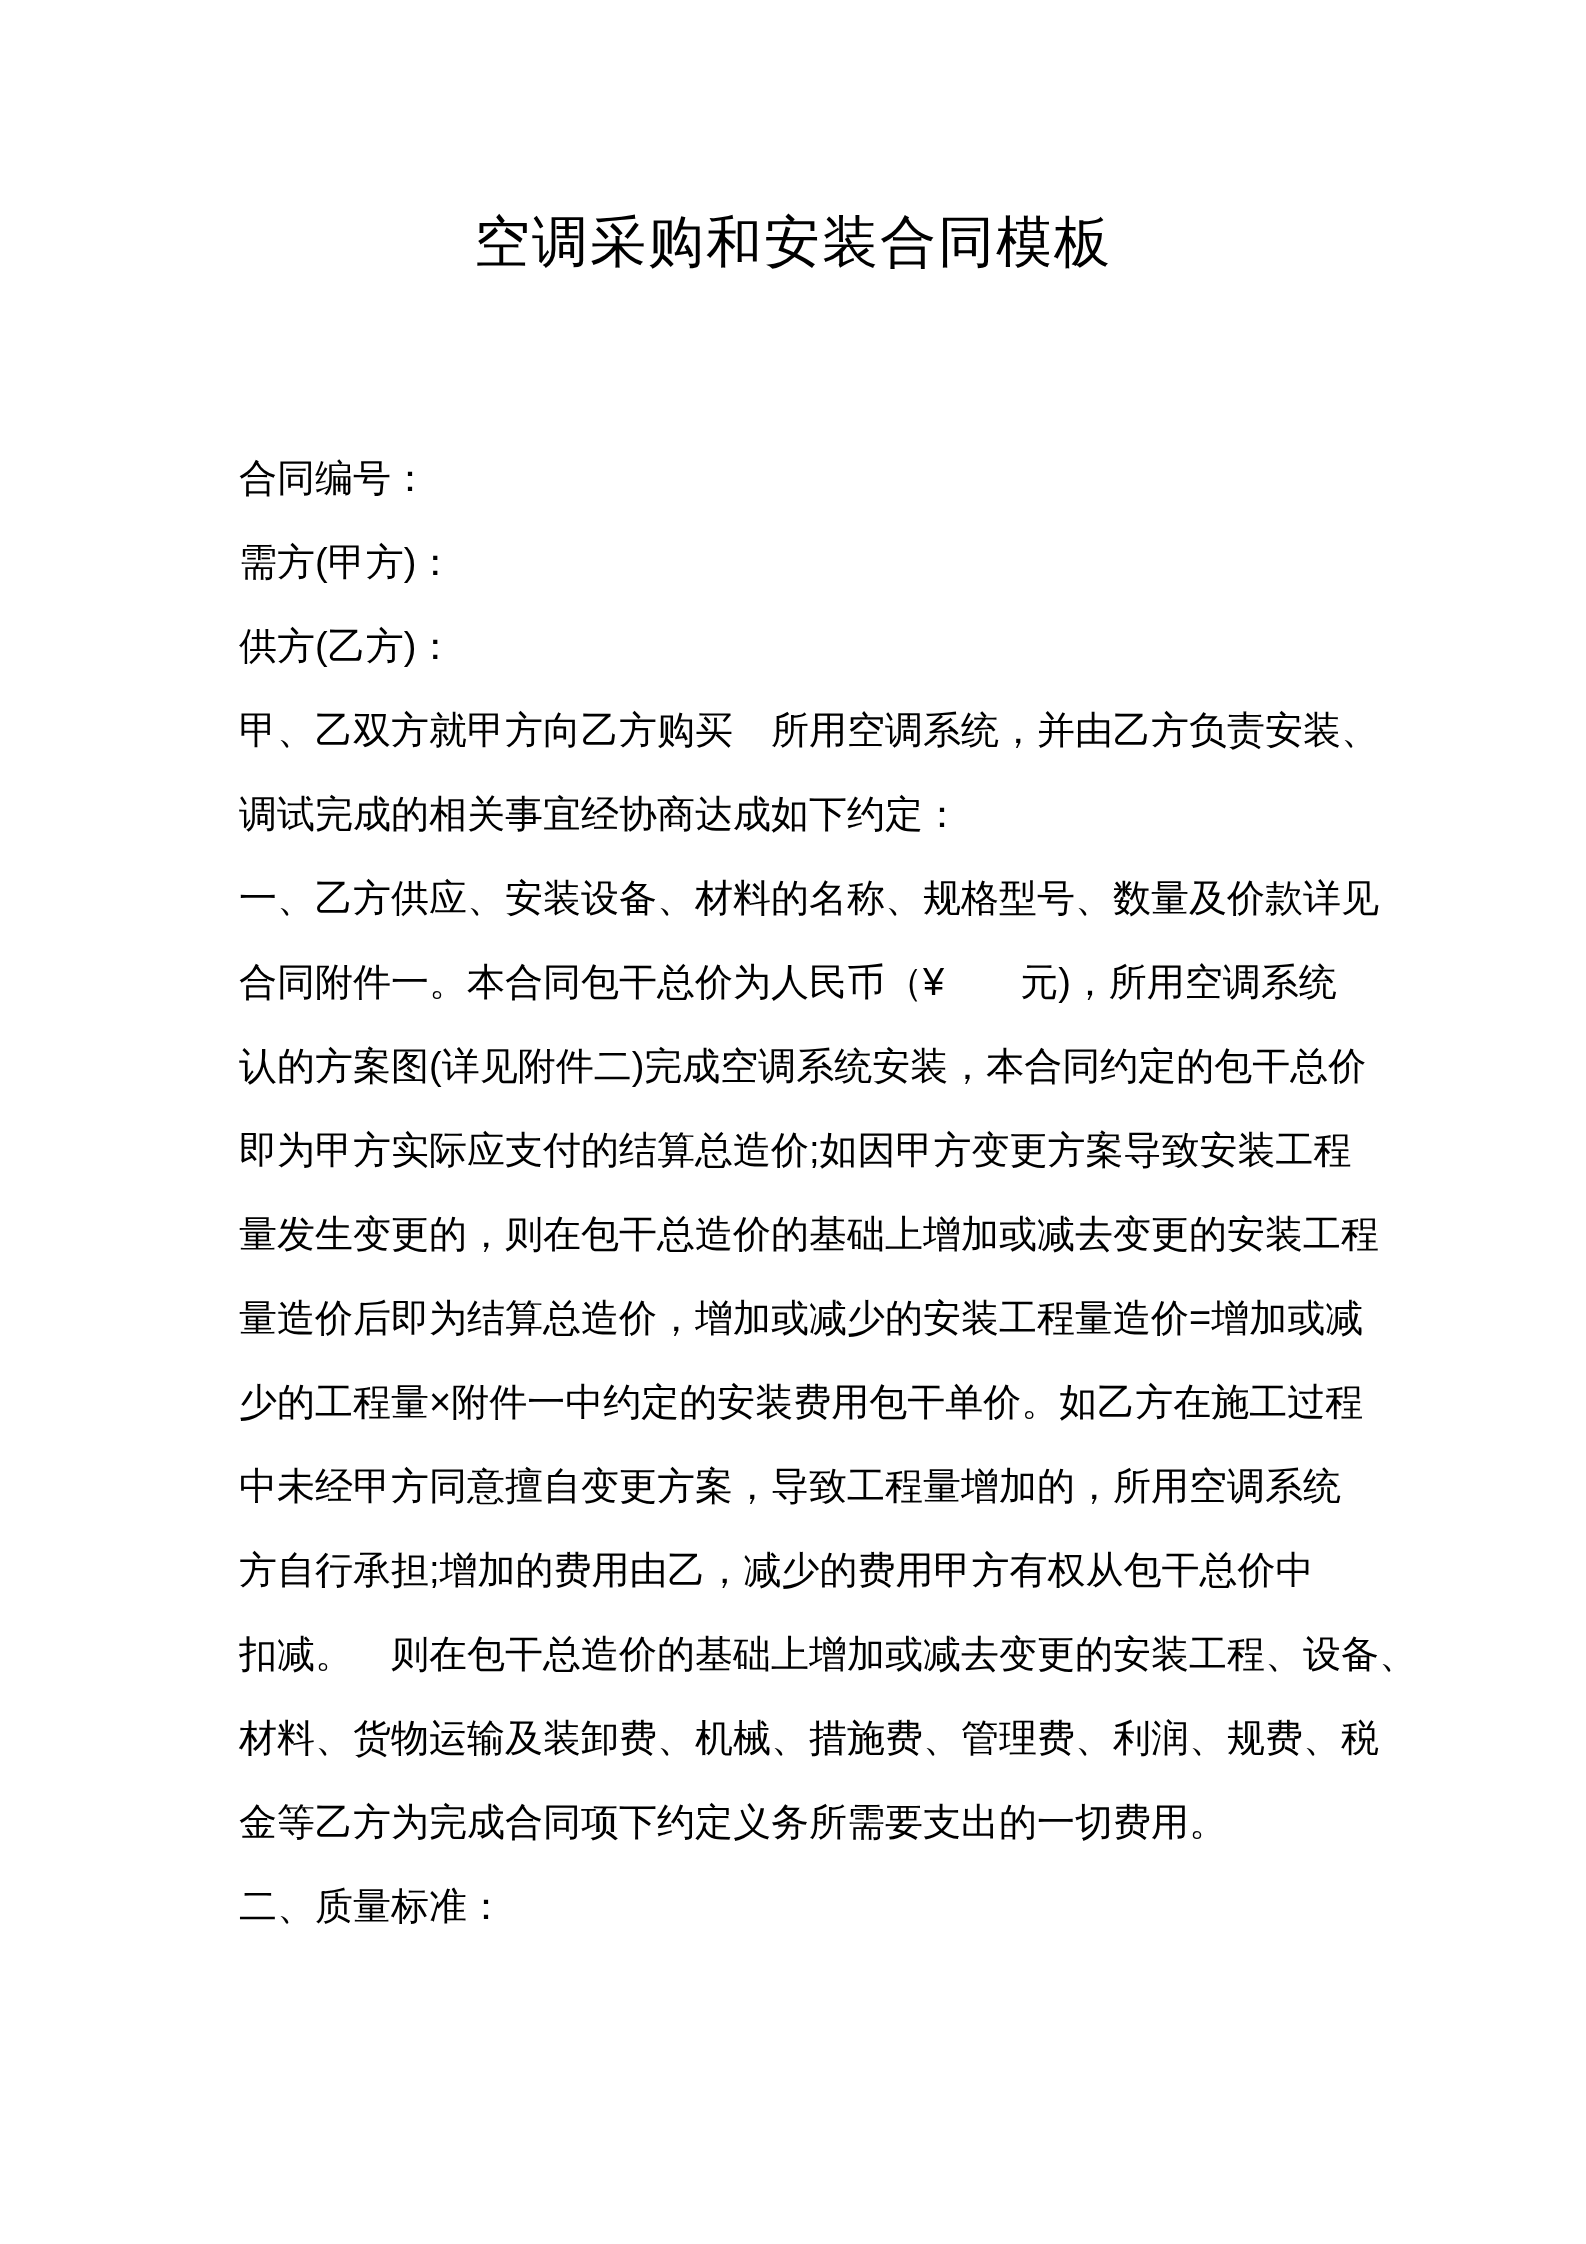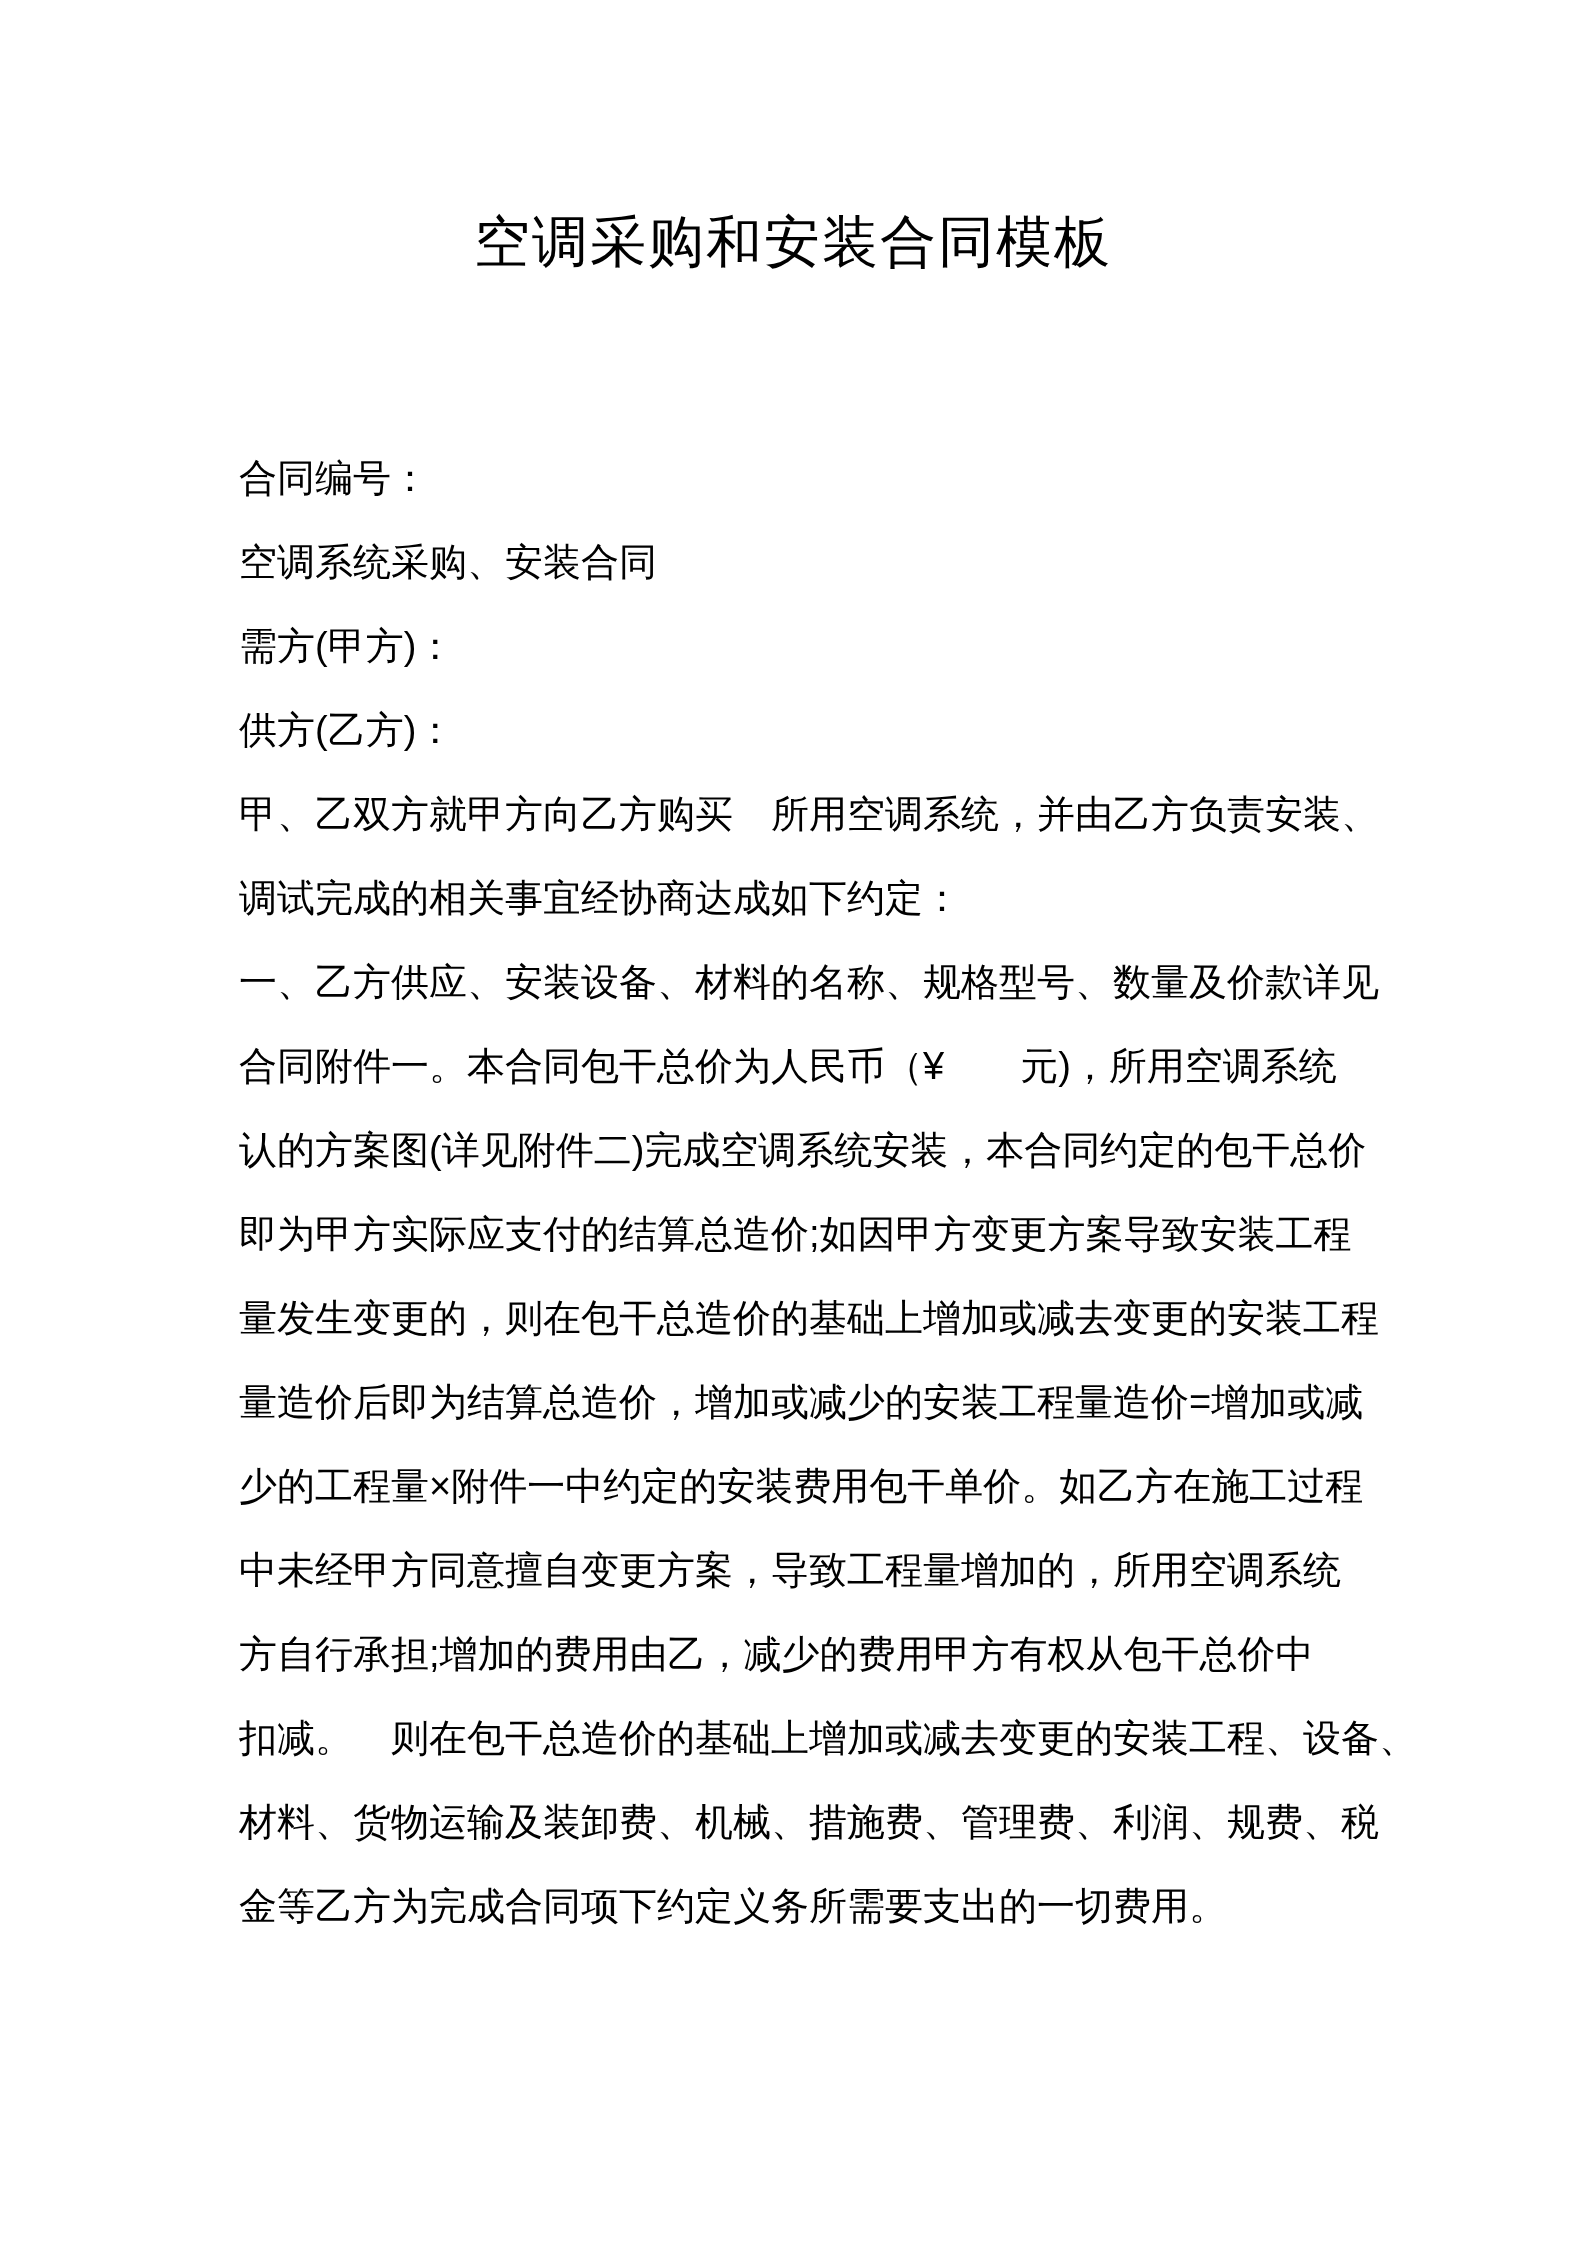--- a/index.html
+++ b/index.html
@@ -44,31 +44,31 @@
     color: #000000;
   }
 </style>
 </head>
 <body>
 
 <div class="page">
   <h1 class="doc-title">空调采购和安装合同模板</h1>
   <div class="doc-body">
     <div class="doc-line">合同编号：</div>
-    <div class="doc-line">空调系统采购、安装合同</div>
     <div class="doc-line">需方(甲方)：</div>
     <div class="doc-line">供方(乙方)：</div>
     <div class="doc-line">甲、乙双方就甲方向乙方购买　所用空调系统，并由乙方负责安装、</div>
     <div class="doc-line">调试完成的相关事宜经协商达成如下约定：</div>
     <div class="doc-line">一、乙方供应、安装设备、材料的名称、规格型号、数量及价款详见</div>
     <div class="doc-line">合同附件一。本合同包干总价为人民币（¥　　元)，所用空调系统</div>
     <div class="doc-line">认的方案图(详见附件二)完成空调系统安装，本合同约定的包干总价</div>
     <div class="doc-line">即为甲方实际应支付的结算总造价;如因甲方变更方案导致安装工程</div>
     <div class="doc-line">量发生变更的，则在包干总造价的基础上增加或减去变更的安装工程</div>
     <div class="doc-line">量造价后即为结算总造价，增加或减少的安装工程量造价=增加或减</div>
     <div class="doc-line">少的工程量×附件一中约定的安装费用包干单价。如乙方在施工过程</div>
     <div class="doc-line">中未经甲方同意擅自变更方案，导致工程量增加的，所用空调系统</div>
     <div class="doc-line">方自行承担;增加的费用由乙，减少的费用甲方有权从包干总价中</div>
     <div class="doc-line">扣减。　则在包干总造价的基础上增加或减去变更的安装工程、设备、</div>
     <div class="doc-line">材料、货物运输及装卸费、机械、措施费、管理费、利润、规费、税</div>
     <div class="doc-line">金等乙方为完成合同项下约定义务所需要支出的一切费用。</div>
+    <div class="doc-line">二、质量标准：</div>
   </div>
 </div>
 
 </body></html>

